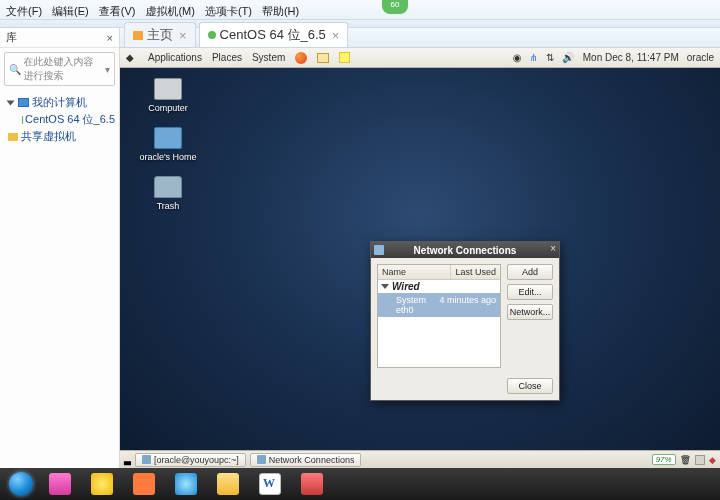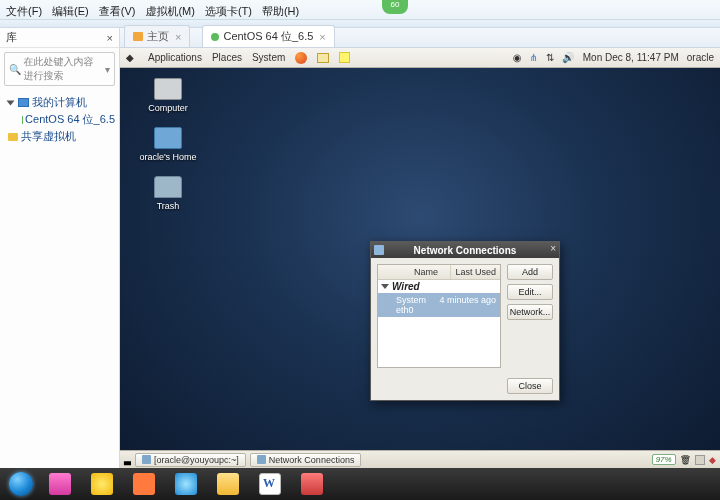--- a/index.html
+++ b/index.html
@@ -18,21 +18,21 @@
 .tree { font-size: 11px; padding: 4px 2px; }
 .tree-item { display:flex; align-items:center; gap:3px; padding:1px 2px 1px 6px; color:#1a4b8c; cursor:default; white-space:nowrap;}
 .tree-item.child { padding-left: 20px; }
 .tree-item.sel { color:#1a4b8c; }
 .tri { display:inline-block; width:0;height:0;border-top:4px solid transparent;border-bottom:4px solid transparent;border-left:5px solid #555; transform:rotate(90deg); margin-right:2px;}
 .ico-mon { width:11px;height:9px;background:#4a90d9;border:1px solid #2a6db0;display:inline-block;}
 .ico-vm { width:8px;height:8px;border-radius:50%;background:#5dbb5d;display:inline-block;}
 .ico-fold { width:10px;height:8px;background:#f0c040;display:inline-block;border-radius:1px;}
 
 .content { flex:1; display:flex; flex-direction:column; background:#fff; }
-.tabbar { height: 20px; background: linear-gradient(#f3f8fc,#e6eef6); border-bottom:1px solid #cbd6e2; display:flex; align-items:flex-end; padding:0 4px; gap:12px; font-size:11px;}
+.tabbar { height: 20px; background: linear-gradient(#f3f8fc,#e6eef6); border-bottom:1px solid #cbd6e2; display:flex; align-items:flex-end; padding:0 4px; gap:3px; font-size:13px;}
 .tab { background:#fff; border:1px solid #cbd6e2; border-bottom:none; border-radius:3px 3px 0 0; padding:3px 8px; display:flex; align-items:center; gap:4px; color:#333; cursor:default;}
 .tab.inactive { background:#f0f4f8; color:#555; }
 .tab .tx { color:#999; margin-left:2px; }
 .ico-home { width:10px;height:9px;background:#f2a63c;display:inline-block;border-radius:1px;}
 
 
 .vm { flex:1; background:#000; position:relative; }
 .gnome { position:absolute; inset:0; background: radial-gradient(ellipse at 50% 40%, #2d4a72 0%, #19304f 45%, #0d1a2f 100%); }
 .gnome-top { position:absolute; top:0; left:0; right:0; height:20px; background:linear-gradient(#f6f4f0,#e9e6df); border-bottom:1px solid #b5b1a6; display:flex; align-items:center; font-size:10px; color:#333; padding:0 6px; }
 .gnome-top .menus { display:flex; gap:10px; align-items:center;}
@@ -51,21 +51,21 @@
 
 
 .dialog { position:absolute; left:250px; top:193px; width:190px; background:#eeece6; border:1px solid #5a5a5a; box-shadow:2px 3px 10px rgba(0,0,0,.55); font-size:10px; }
 .dlg-title { height:16px; background:linear-gradient(#5b5b5b,#3c3c3c); color:#fff; display:flex; align-items:center; justify-content:center; position:relative; font-size:10px; font-weight:bold;}
 .dlg-title .dx { position:absolute; right:3px; top:1px; color:#ddd; cursor:default; font-weight:normal;}
 .dlg-title .dico { position:absolute; left:3px; top:3px; width:10px;height:10px; background:#8fb7dd; border-radius:1px;}
 .dlg-body { padding:6px; display:flex; gap:6px; }
 .listbox { flex:1; background:#fff; border:1px solid #b7b3a8; height:104px; overflow:hidden; }
 .list-head { display:flex; background:linear-gradient(#f6f4ee,#e7e4da); border-bottom:1px solid #cfcabb; font-size:9px; color:#333;}
 .list-head div { padding:2px 4px; }
-.list-head .c1 { flex:1; border-right:1px solid #d6d1c3;margin-left:32px;}
+.list-head .c1 { flex:1; border-right:1px solid #d6d1c3;}
 .list-group { display:flex; align-items:center; gap:3px; padding:1px 3px; font-size:10px; font-weight:bold; color:#222;font-style:italic;}
 .list-group .caret { display:inline-block; width:0;height:0;border-left:4px solid transparent;border-right:4px solid transparent;border-top:5px solid #555;}
 .list-row { display:flex; background:#9bb7d4; color:#fff; font-size:9px;}
 .list-row div { padding:2px 4px;}
 .list-row .c1 { flex:1; padding-left:18px;}
 .dlg-btns { display:flex; flex-direction:column; gap:4px; width:46px;}
 .btn { background:linear-gradient(#fdfdfb,#e7e4db); border:1px solid #b7b3a8; border-radius:2px; font-size:9px; text-align:center; padding:2px 0; color:#222; cursor:default;}
 .dlg-foot { padding:4px 6px 6px; display:flex; justify-content:flex-end; }
 .dlg-foot .btn { width:46px; }
 

